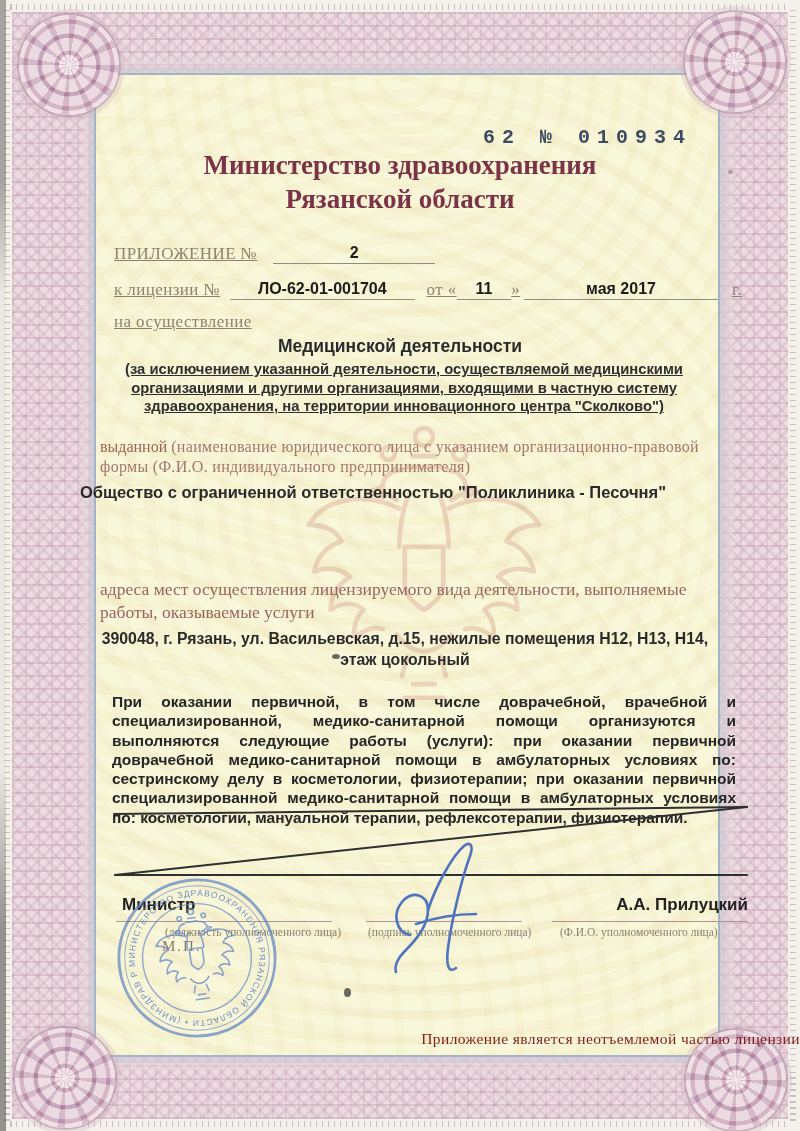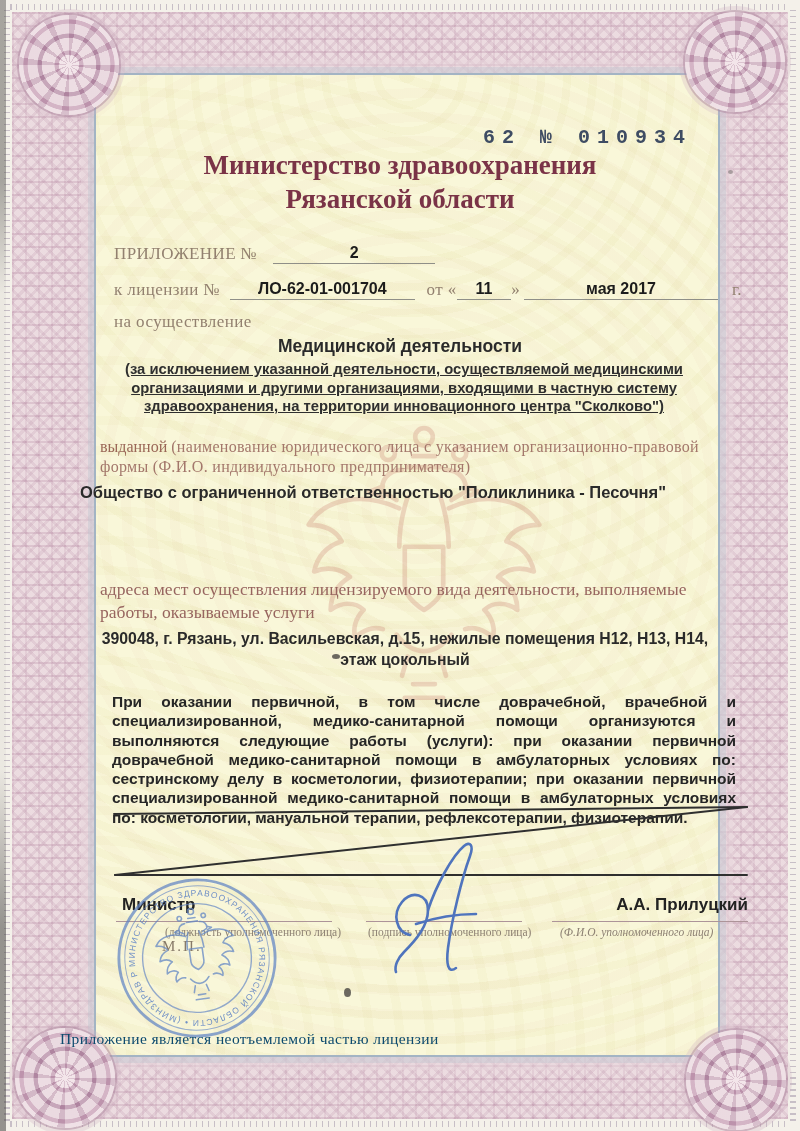--- a/index.html
+++ b/index.html
@@ -39,21 +39,21 @@
   .edge-shadow-left{left:0;top:0;bottom:0;width:6px;
     background:linear-gradient(180deg,rgba(90,88,84,.5) 0 16%,rgba(90,88,84,.06) 26% 68%,rgba(70,68,66,.55) 82% 100%);}
   .speck{background:rgba(60,58,55,.75);border-radius:50%;}
   
   .content{position:absolute;inset:0;z-index:10;color:#2a2a2a;}
   .abs{position:absolute;}
   .serial{top:106px;right:108px;font:700 20px "Liberation Mono",monospace;
     letter-spacing:7px;color:#3e4c63;margin-top:20px;}
   .title{top:148px;left:0;right:0;text-align:center;color:#7a3347;
     font:700 27px/34px "Liberation Serif",serif;}
-  .lbl{color:#92806f;font:17px "Liberation Serif",serif;letter-spacing:.4px;white-space:nowrap;}
+  .lbl{color:#92806f;font:17px "Liberation Serif",serif;letter-spacing:.4px;white-space:nowrap;text-decoration:underline;}
   .fill{border-bottom:1.5px solid #8f8f88;text-align:center;
     font:700 16px "Liberation Sans",sans-serif;color:#1c1c1c;padding:0 6px 1px;}
   .row{display:flex;align-items:flex-end;}
   .row1{top:244px;left:114px;right:64px;}
   .row2{top:280px;left:114px;right:58px;}
   .purpose{top:312px;left:114px;}
   .act-title{top:336px;left:0;right:0;text-align:center;
     font:700 17.5px "Liberation Sans",sans-serif;}
   .act-sub{top:360px;left:100px;width:608px;text-align:center;
     font:600 14.8px/18.6px "Liberation Sans",sans-serif;color:#2f2f2f;text-decoration:underline;}
@@ -72,27 +72,27 @@
   .sig-name{font:700 17px "Liberation Sans",sans-serif;color:#222;}
   .minister{top:895px;left:122px;}
   .fio{top:895px;left:555px;width:193px;text-align:right;}
   .sig-line{height:0;border-bottom:1.3px solid #ad9499;}
   .line-left{top:921px;left:116px;width:216px;}
   .line-mid{top:921px;left:366px;width:156px;}
   .line-right{top:921px;left:552px;width:196px;}
   .caption{font:11.5px "Liberation Serif",serif;color:#8d8173;white-space:nowrap;}
   .cap-left{top:926px;left:138px;padding-left:27px;}
   .cap-mid{top:926px;left:368px;}
-  .cap-right{top:926px;left:560px;font-style:italic;}
+  .cap-right{top:926px;left:560px;}
   .mp{top:938px;left:162px;font:15px "Liberation Serif",serif;color:#877a68;letter-spacing:2px;}
   .seal{top:874px;left:113px;width:168px;height:168px;opacity:.88;transform:rotate(-8deg);}
   .signature{top:840px;left:380px;width:120px;height:155px;color:#4f74bd;}
   .watermark{top:415px;left:278px;width:292px;height:302px;color:#cf8f7d;opacity:.33;}
-  .footer-note{top:1030px;left:60px;right:0;text-align:left;
-    font:15.5px "Liberation Serif",serif;color:#0c4a6e;letter-spacing:.4px;}
+  .footer-note{top:1030px;left:60px;right:0;text-align:right;
+    font:15.5px "Liberation Serif",serif;color:#7f1d1d;letter-spacing:.4px;}
 </style>
 </head>
 <body>
 
 <div class="scan">
 
   <svg width="0" height="0" style="position:absolute" aria-hidden="true">
     <symbol id="eagle" viewBox="0 0 100 110">
       <g fill="none" stroke="currentColor" stroke-width="1.7" stroke-linecap="round" stroke-linejoin="round">
         <circle cx="50" cy="8" r="3.2"></circle>

